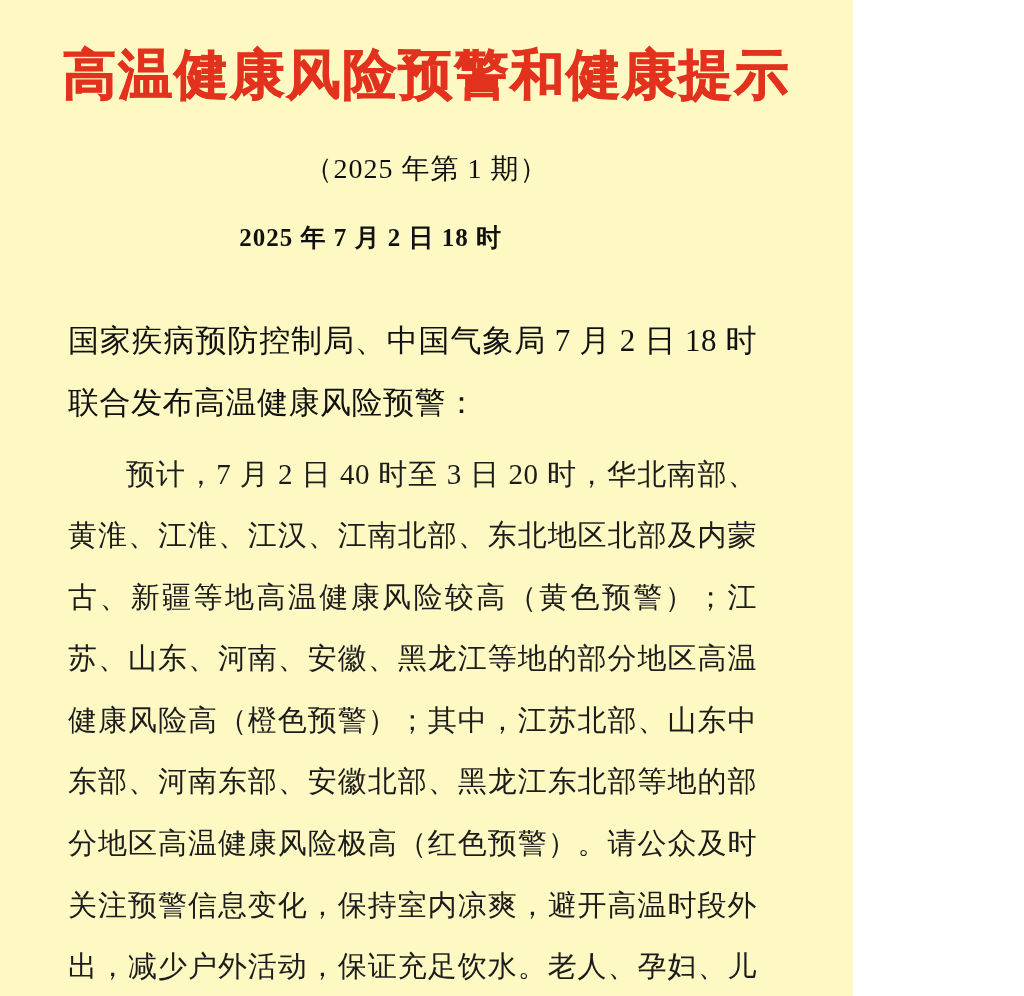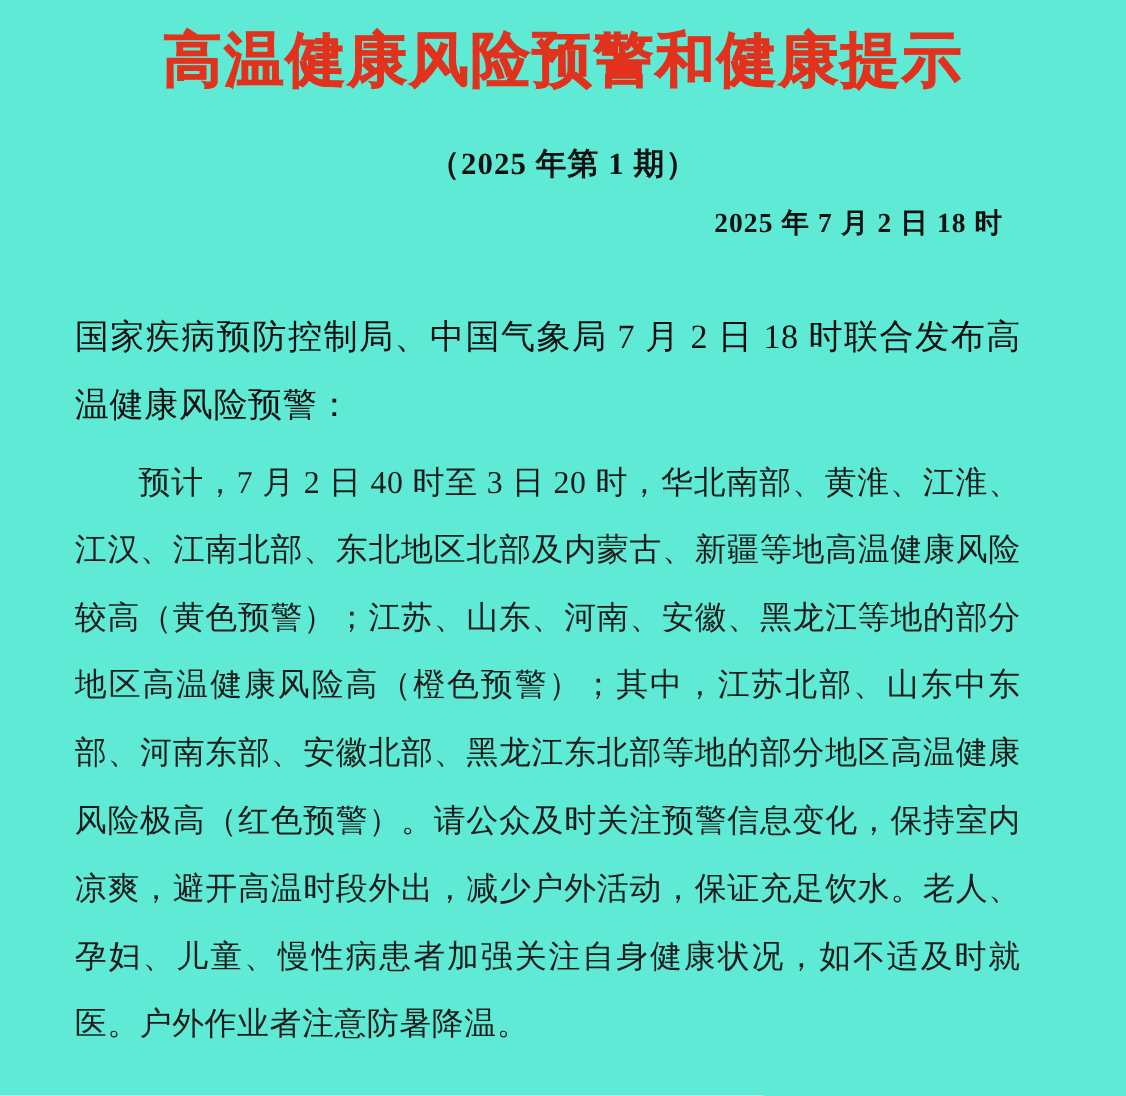--- a/index.html
+++ b/index.html
@@ -10,52 +10,52 @@
     background: #ffffff;
     overflow: hidden;
   }
 
   body {
     font-family: "Liberation Serif", "DejaVu Serif", serif;
     color: #1c1c1c;
   }
 
   .doc-page {
-    width: 1024px;
+    width: 853px;
     height: 996px;
-    background: #5eead4;
-    padding-top: 22px;
+    background: #fef9c3;
+    padding-top: 42px;
   }
 
   .doc-title {
     text-align: center;
     font-size: 54px;
     font-weight: bold;
     color: var(--title-red, #e2321e);
     letter-spacing: 2px;
     line-height: 1.25;
     
     -webkit-text-stroke: 1px var(--title-red, #e2321e);
   }
 
   .doc-issue {
     text-align: center;
     font-size: 28px;
-    font-weight: bold;
+    font-weight: normal;
     color: #111111;
     margin-top: 40px;
     letter-spacing: 1px;
   }
 
   .doc-datetime {
-    text-align: right;
+    text-align: center;
     font-size: 25px;
     font-weight: bold;
     color: #111111;
-    margin-top: 18px;
+    margin-top: 33px;
     padding-right: 112px;
     letter-spacing: 1px;
   }
 
   .doc-content {
     padding-left: 68px;
     padding-right: 96px;
   }
 
   .doc-heading {

